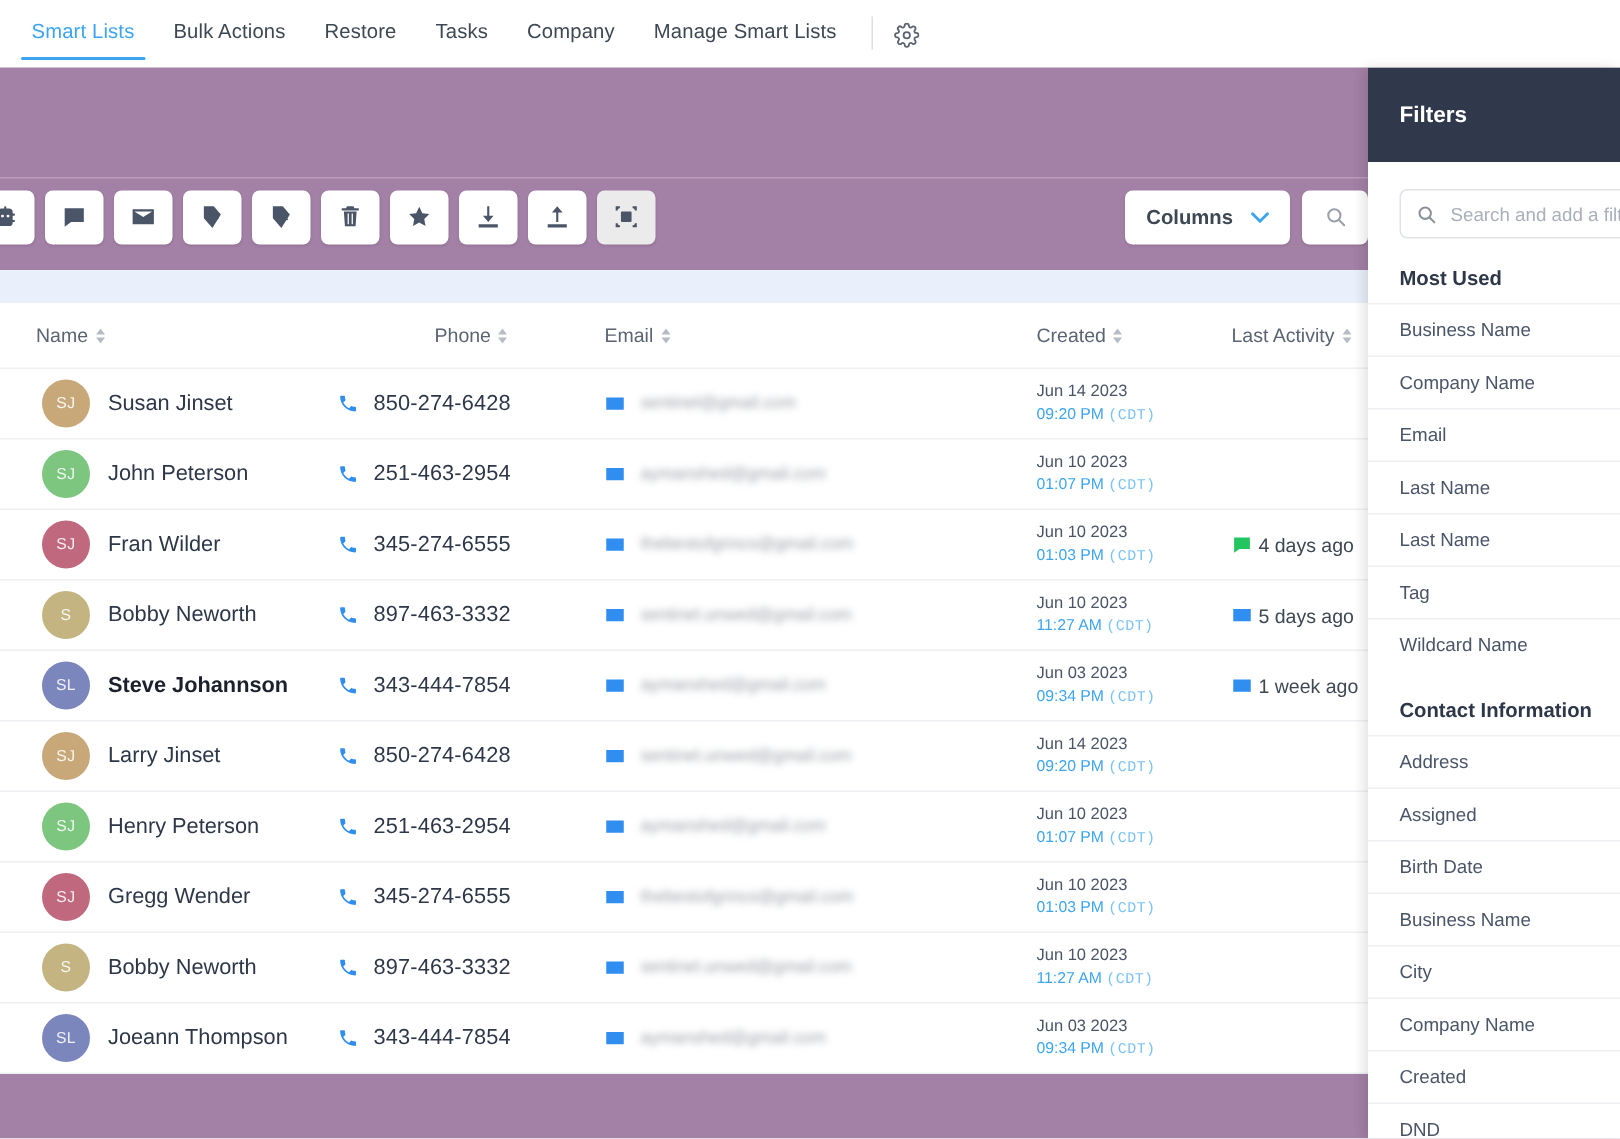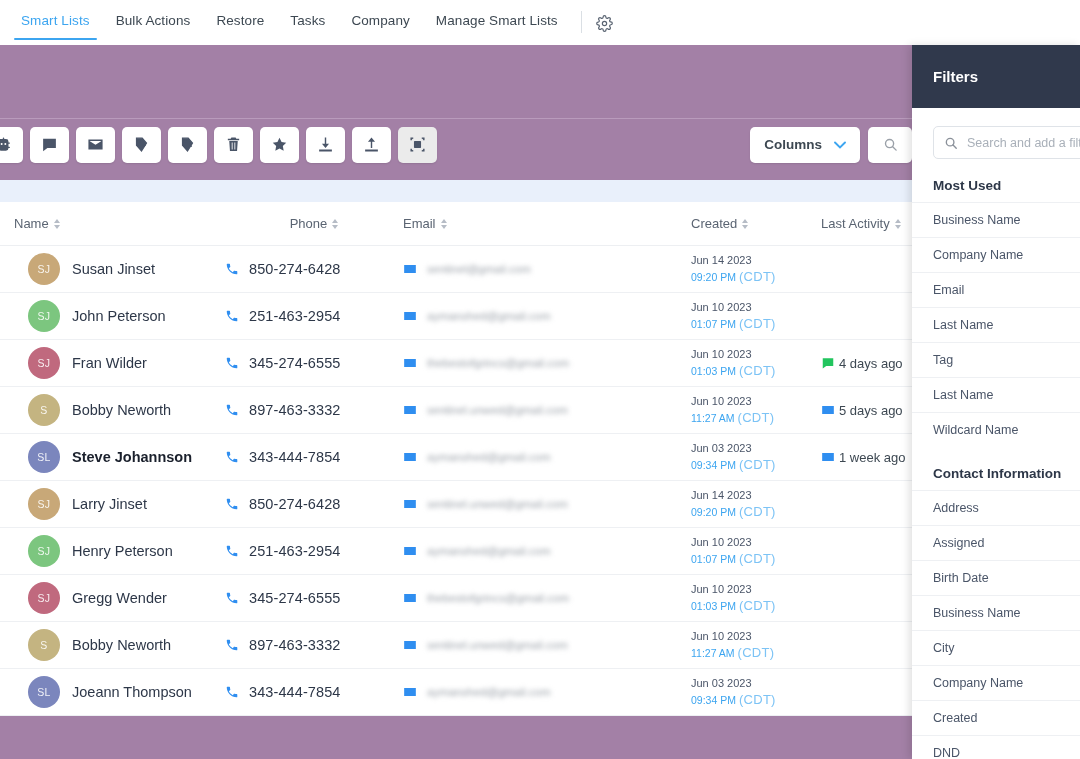--- a/index.html
+++ b/index.html
@@ -96,21 +96,21 @@
     cursor: pointer; white-space: nowrap;
   }
   .sort-ico { display: inline-flex; flex-direction: column; line-height: 0; }
   .sort-ico i {
     display: block; width: 0; height: 0; border-left: 3.5px solid transparent;
     border-right: 3.5px solid transparent;
   }
   .sort-ico i.up { border-bottom: 4.5px solid #b6bcc6; margin-bottom: 2px; }
   .sort-ico i.dn { border-top: 4.5px solid #b6bcc6; }
 
-  .col-name { width: 225px; padding-left: 14px; }
+  .col-name { width: 225px; padding-left: 24px; }
   .col-phone { width: 178px; justify-content: center; }
   .col-email { width: 288px; }
   .col-created { width: 130px; }
   .col-activity { flex: 1; }
 
   .t-row {
     display: flex; align-items: center; height: 47px;
     border-bottom: 1px solid #eef0f3;
   }
   .c-name { width: 225px; padding-left: 28px; display: flex; align-items: center; gap: 12px; }
@@ -128,21 +128,21 @@
     font-size: 14.5px; color: #2d3748; white-space: nowrap;
   }
   .cname.bold { font-weight: bold; color: #1a202c; }
   .phone-txt { font-size: 14.5px; color: #2d3748; letter-spacing: .1px; }
   .email-blur {
     font-size: 11.5px; color: #9aa0a8; filter: blur(2.6px);
     white-space: nowrap; user-select: none;
   }
   .created-d { font-size: 11px; color: #4a5568; line-height: 1.35; }
   .created-t { font-size: 10.5px; color: #3ca5f0; line-height: 1.35; }
-  .created-tz { font-size: 13px; color: #7cc3f5; letter-spacing: .3px; }
+  .created-tz { font-size: 10px; color: #7cc3f5; letter-spacing: .3px; font-family: Liberation Mono, monospace; }
   .act-txt { font-size: 13px; color: #3d4852; }
 
   
   .filters-panel {
     position: absolute; left: 912px; top: 45px; width: 168px; height: 714px;
     background: #ffffff; box-shadow: -3px 0 8px rgba(0,0,0,.12); overflow: hidden;
   }
   .filters-head {
     height: 63px; background: #30394c; display: flex; align-items: center;
     padding-left: 21px;
@@ -618,22 +618,22 @@
             </svg>
         </span>
         <span class="ph">Search and add a filter</span>
       </div>
       <div id="fgroups">
           <div class="fgroup-title">Most Used</div>
           <div class="fitem">Business Name</div>
           <div class="fitem">Company Name</div>
           <div class="fitem">Email</div>
           <div class="fitem">Last Name</div>
+          <div class="fitem">Last Name</div>
           <div class="fitem">Tag</div>
-          <div class="fitem">Last Name</div>
           <div class="fitem">Wildcard Name</div>
           <div class="fgroup-title">Contact Information</div>
           <div class="fitem">Address</div>
           <div class="fitem">Assigned</div>
           <div class="fitem">Birth Date</div>
           <div class="fitem">Business Name</div>
           <div class="fitem">City</div>
           <div class="fitem">Company Name</div>
           <div class="fitem">Created</div>
           <div class="fitem">DND</div>

